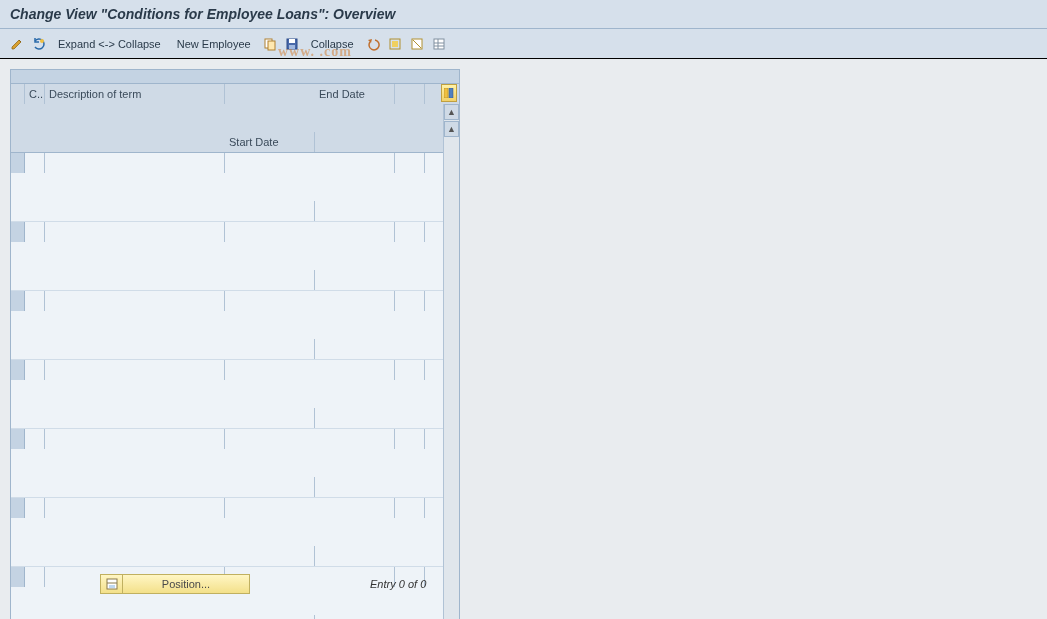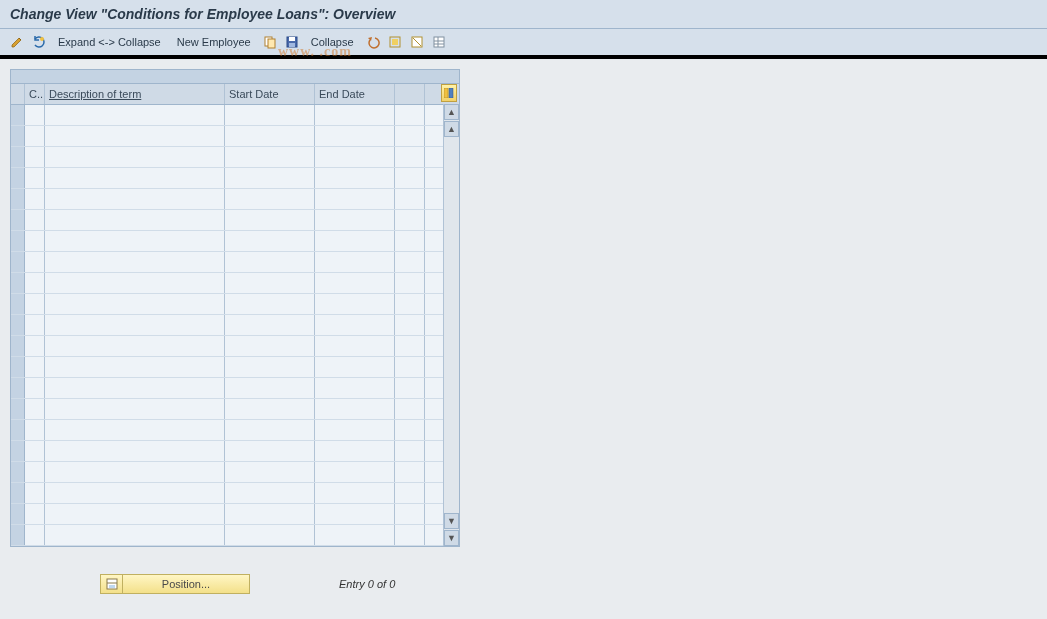--- a/index.html
+++ b/index.html
@@ -17,21 +17,21 @@
     background: #d6e0eb;
     border-bottom: 1px solid #9fb5cc;
     padding: 6px 10px 6px 10px;
     font-size: 14px;
     font-weight: bold;
     font-style: italic;
     color: #2a3a4a;
   }
   .toolbar {
     background: #d6e0eb;
-    border-bottom: 4px solid #000000;
+    border-bottom: 1px solid #000000;
     padding: 4px 8px;
     display: flex;
     align-items: center;
     gap: 4px;
     height: 30px;
   }
   .tb-icon {
     width: 18px; height: 18px;
     display: inline-flex; align-items: center; justify-content: center;
     cursor: pointer;
@@ -67,22 +67,22 @@
     border-right: 1px solid #b0c2d5;
     padding: 2px 4px;
     height: 20px;
     line-height: 16px;
     overflow: hidden;
     white-space: nowrap;
   }
   .grid-header .cell { background: #cfdae6; color: #3a4a5a; }
   .col-sel { width: 14px; background:#c4d3e3; }
   .col-c   { width: 20px; }
-  .col-desc{ width: 180px; text-decoration: underline; }
-  .col-sd  { width: 90px; }
+  .col-desc{ width: 180px; }
+  .col-sd  { width: 90px; margin-top: 48px; }
   .col-ed  { width: 80px; }
   .col-gap { width: 30px; border-right:none; }
   .grid-body { }
   .grid-row { display: flex; background: #eef3f8; border-bottom:1px solid #d0dce8;}
   .grid-row .col-sel { background:#c4d3e3; border-right:1px solid #9fb5cc;}
   .settings-btn {
     position: absolute; top: 14px; right: 2px;
     width: 16px; height: 18px;
     background: linear-gradient(#fff2a8,#f2d26a);
     border:1px solid #c0a040;
@@ -96,21 +96,21 @@
   }
   .vscroll .arrow{
     height:16px; background:#cfdae6; border:1px solid #9fb5cc;
     display:flex;align-items:center;justify-content:center;
     font-size:9px; color:#555; cursor:pointer;
   }
   .footer-row {
     position: absolute;
     bottom: 25px;
     left: 100px;
-    display:flex; align-items:center; gap:89px;
+    display:flex; align-items:center; gap:120px;
   }
   .position-btn {
     display:flex; align-items:center;
     background: linear-gradient(#fff6c4,#f3e08a);
     border:1px solid #c0b060;
     height:20px; width:150px;
     cursor:pointer;
   }
   .position-btn .picon{
     width:22px; height:100%;

